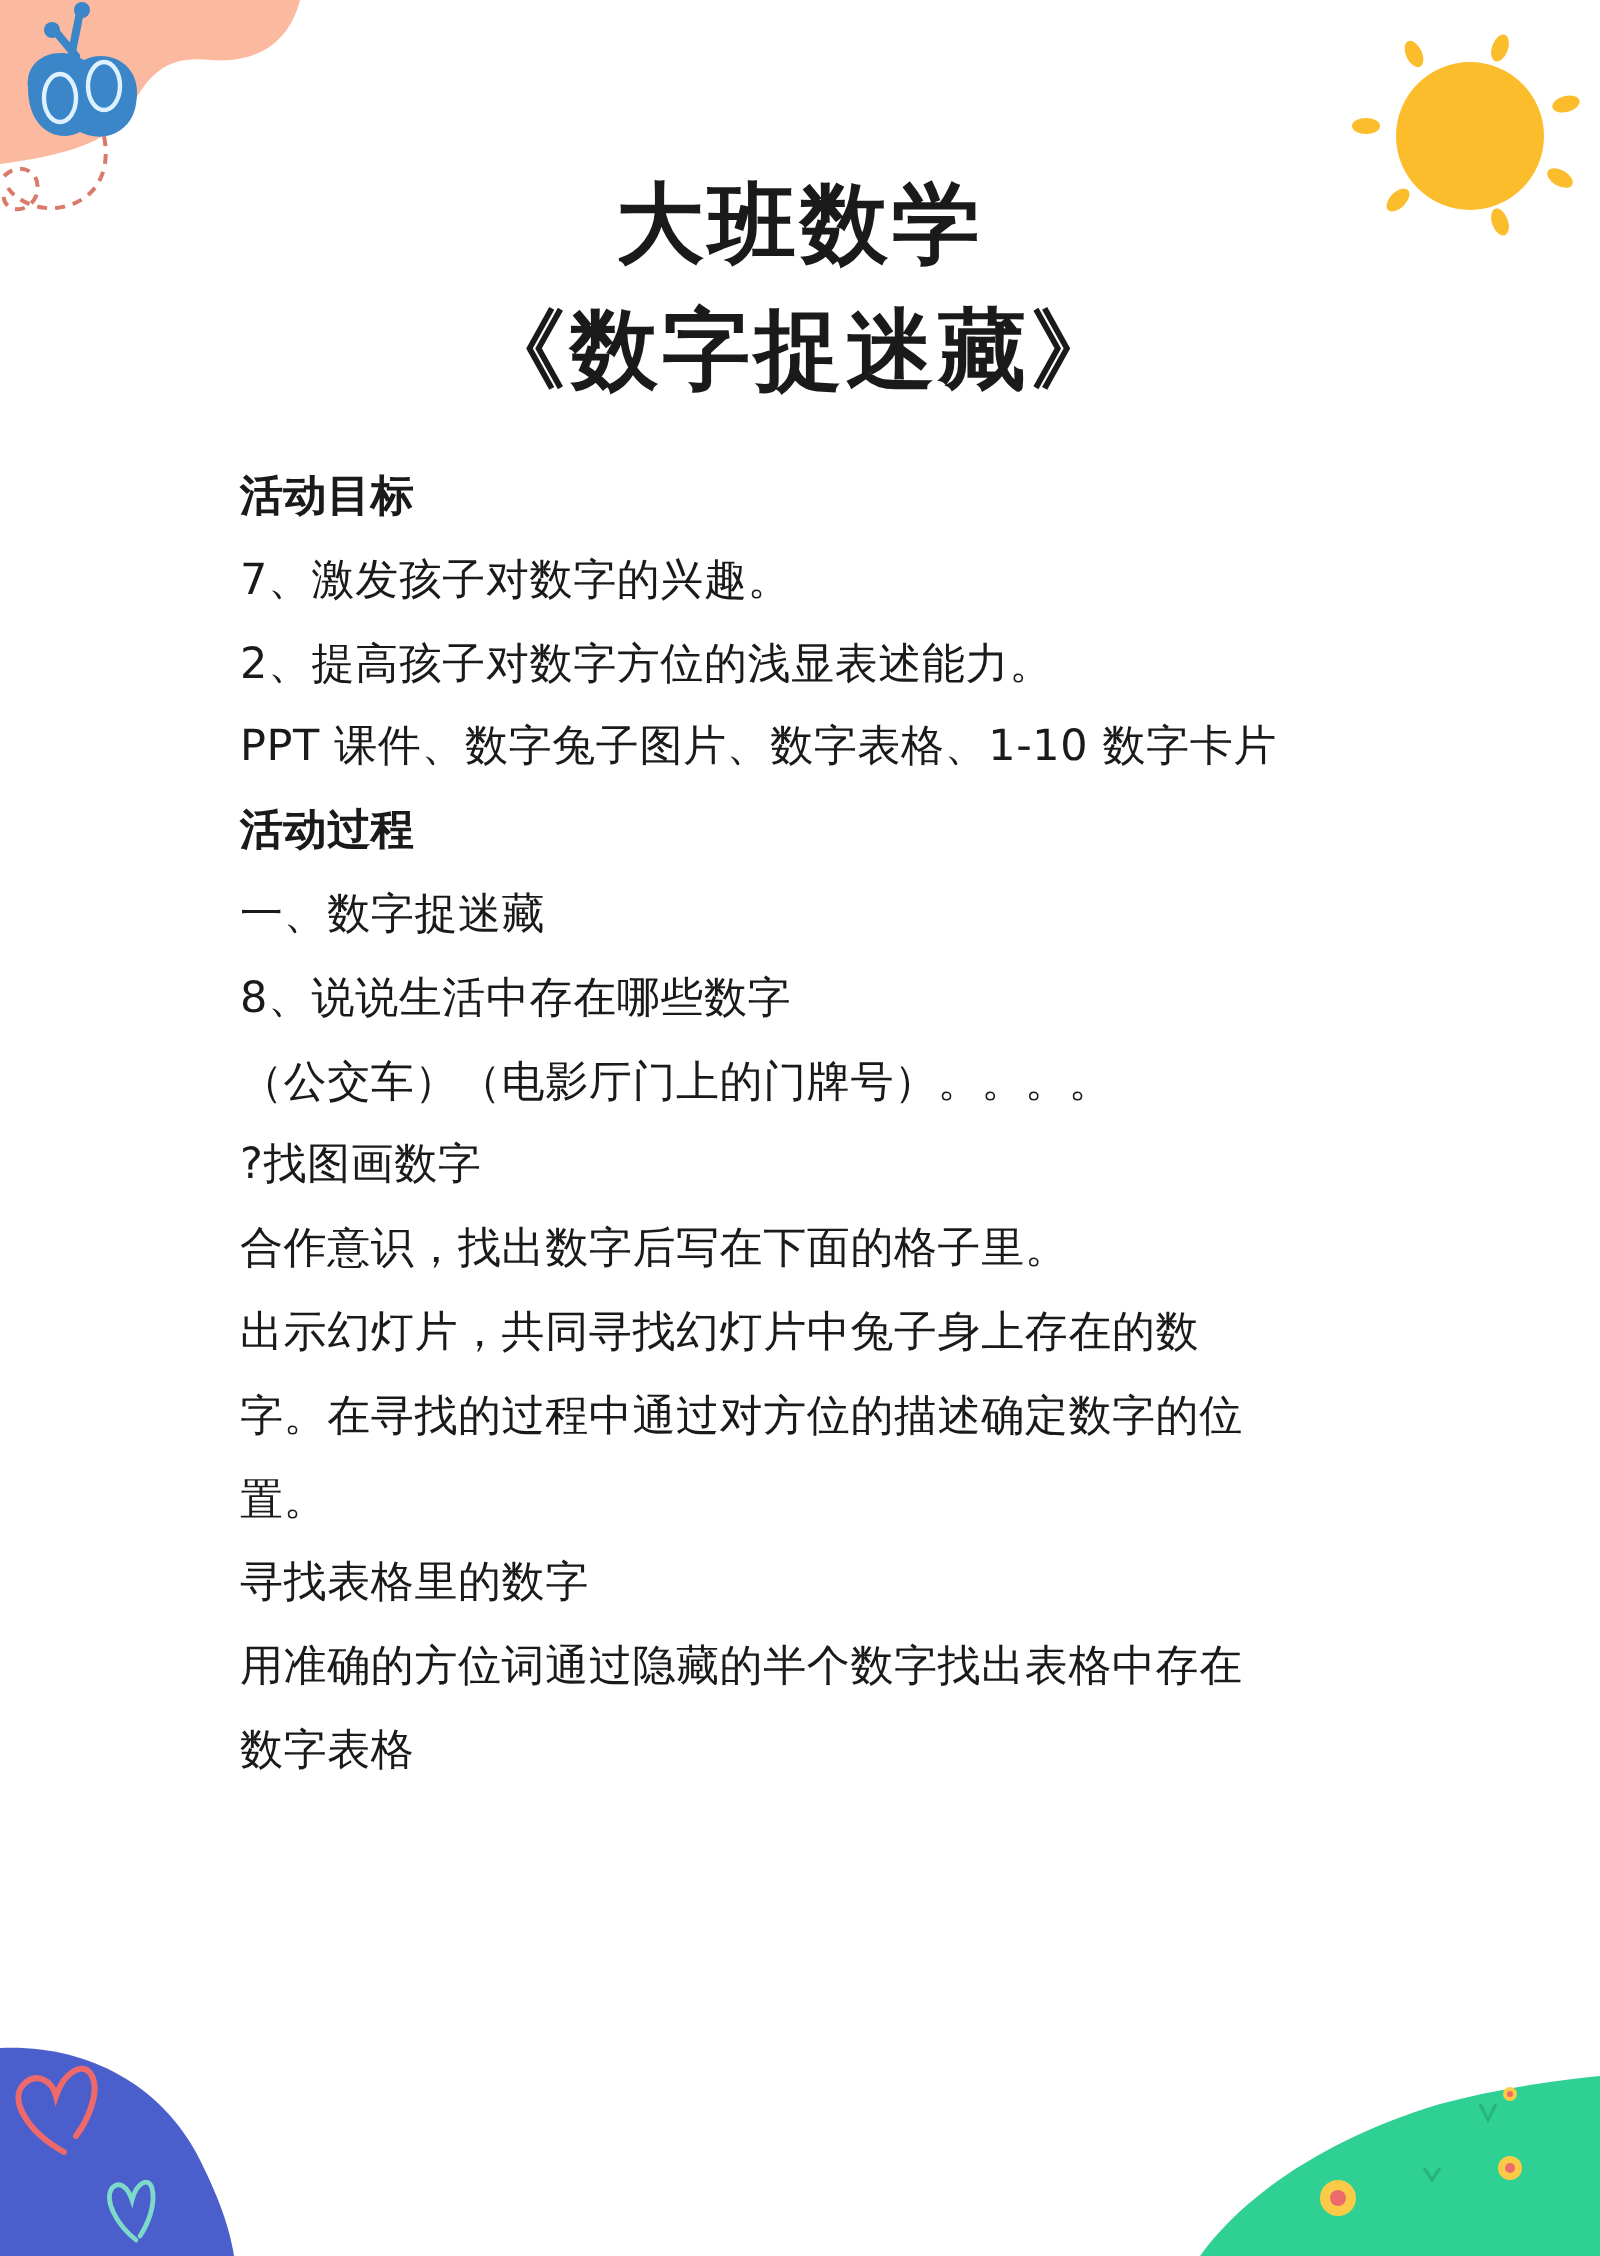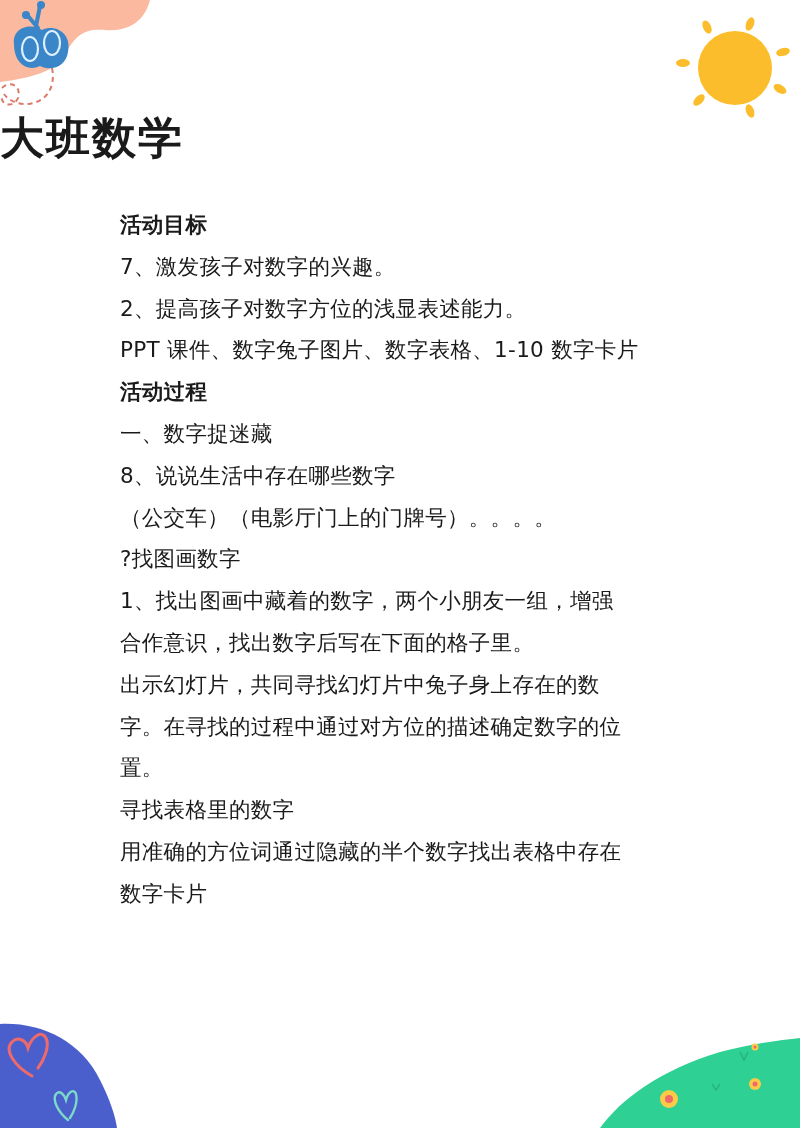--- a/index.html
+++ b/index.html
@@ -3,24 +3,24 @@
 <meta charset="utf-8">
 <style>
   html, body { margin:0; padding:0; }
   body {
     width:800px; height:1128px; position:relative; overflow:hidden;
     background:#ffffff;
     font-family:"DejaVu Sans","Liberation Sans",sans-serif;
     color:#1a1a1a;
   }
   .deco { position:absolute; }
-  .title-block { position:absolute; left:0; top:108px; width:800px; text-align:left; }
+  .title-block { position:absolute; left:0; top:83px; width:800px; text-align:center; }
   .title-line1 { font-size:44px; font-weight:bold; line-height:60px; letter-spacing:2px; }
   .title-line2 { font-size:44px; font-weight:bold; line-height:66px; letter-spacing:2px; }
-  .content { position:absolute; left:120px; top:204px; width:570px; }
+  .content { position:absolute; left:120px; top:228px; width:570px; }
   .line { font-size:21.5px; line-height:41.8px; white-space:nowrap; letter-spacing:0.3px; }
   .heading { font-weight:bold; }
 </style>
 </head>
 <body>
 
 <svg class="deco" style="left:0;top:0" width="200" height="130" viewBox="0 0 200 130">
   <path d="M0,0 L150,0 C145,20 130,32 105,30 C85,28 75,35 65,55 C55,72 30,78 0,82 Z" fill="#FBB9A0"></path>
   <path d="M2,88 C10,80 22,86 18,98 C14,108 0,106 2,96" fill="none" stroke="#D97A6A" stroke-width="2" stroke-dasharray="5,4"></path>
   <path d="M52,68 C56,88 46,102 28,104 C18,105 8,100 4,94" fill="none" stroke="#D97A6A" stroke-width="2" stroke-dasharray="5,4"></path>
@@ -39,40 +39,40 @@
   <ellipse cx="80" cy="14" rx="4" ry="7" fill="#FBBD2C" transform="rotate(20 80 14)"></ellipse>
   <ellipse cx="13" cy="53" rx="7" ry="4" fill="#FBBD2C"></ellipse>
   <ellipse cx="113" cy="42" rx="7" ry="4" fill="#FBBD2C" transform="rotate(-15 113 42)"></ellipse>
   <ellipse cx="110" cy="79" rx="7" ry="4" fill="#FBBD2C" transform="rotate(30 110 79)"></ellipse>
   <ellipse cx="29" cy="90" rx="4" ry="7" fill="#FBBD2C" transform="rotate(45 29 90)"></ellipse>
   <ellipse cx="80" cy="101" rx="4" ry="7" fill="#FBBD2C" transform="rotate(-20 80 101)"></ellipse>
 </svg>
 
 <div class="title-block">
   <div class="title-line1">大班数学</div>
+  <div class="title-line2">《数字捉迷藏》</div>
 </div>
 
 <div class="content">
   <div class="line heading">活动目标</div>
   <div class="line">7、激发孩子对数字的兴趣。</div>
   <div class="line">2、提高孩子对数字方位的浅显表述能力。</div>
   <div class="line">PPT 课件、数字兔子图片、数字表格、1-10 数字卡片</div>
   <div class="line heading">活动过程</div>
   <div class="line">一、数字捉迷藏</div>
   <div class="line">8、说说生活中存在哪些数字</div>
   <div class="line">（公交车）（电影厅门上的门牌号）。。。。</div>
   <div class="line">?找图画数字</div>
-  <div class="line">1、找出图画中藏着的数字，两个小朋友一组，增强</div>
   <div class="line">合作意识，找出数字后写在下面的格子里。</div>
   <div class="line">出示幻灯片，共同寻找幻灯片中兔子身上存在的数</div>
   <div class="line">字。在寻找的过程中通过对方位的描述确定数字的位</div>
   <div class="line">置。</div>
   <div class="line">寻找表格里的数字</div>
   <div class="line">用准确的方位词通过隐藏的半个数字找出表格中存在</div>
-  <div class="line">数字卡片</div>
+  <div class="line">数字表格</div>
 </div>
 
 <svg class="deco" style="left:0;top:1020px" width="130" height="108" viewBox="0 0 130 108">
   <path d="M0,4 C40,2 80,20 100,60 C110,80 115,95 117,108 L0,108 Z" fill="#4A5FCB"></path>
   <path d="M32,56 C14,46 4,30 12,22 C18,16 26,20 28,28 C32,16 42,10 46,18 C50,26 44,40 38,48" fill="none" stroke="#EE6A6A" stroke-width="3" stroke-linecap="round"></path>
   <path d="M68,100 C58,92 52,80 56,74 C60,70 64,74 66,80 C68,72 74,68 76,74 C78,82 74,92 70,98" fill="none" stroke="#7DD9C9" stroke-width="2.4" stroke-linecap="round"></path>
 </svg>
 
 <svg class="deco" style="left:600px;top:1030px" width="200" height="98" viewBox="0 0 200 98">
   <path d="M0,98 C20,70 60,40 120,22 C150,14 180,10 200,8 L200,98 Z" fill="#2ED193"></path>

